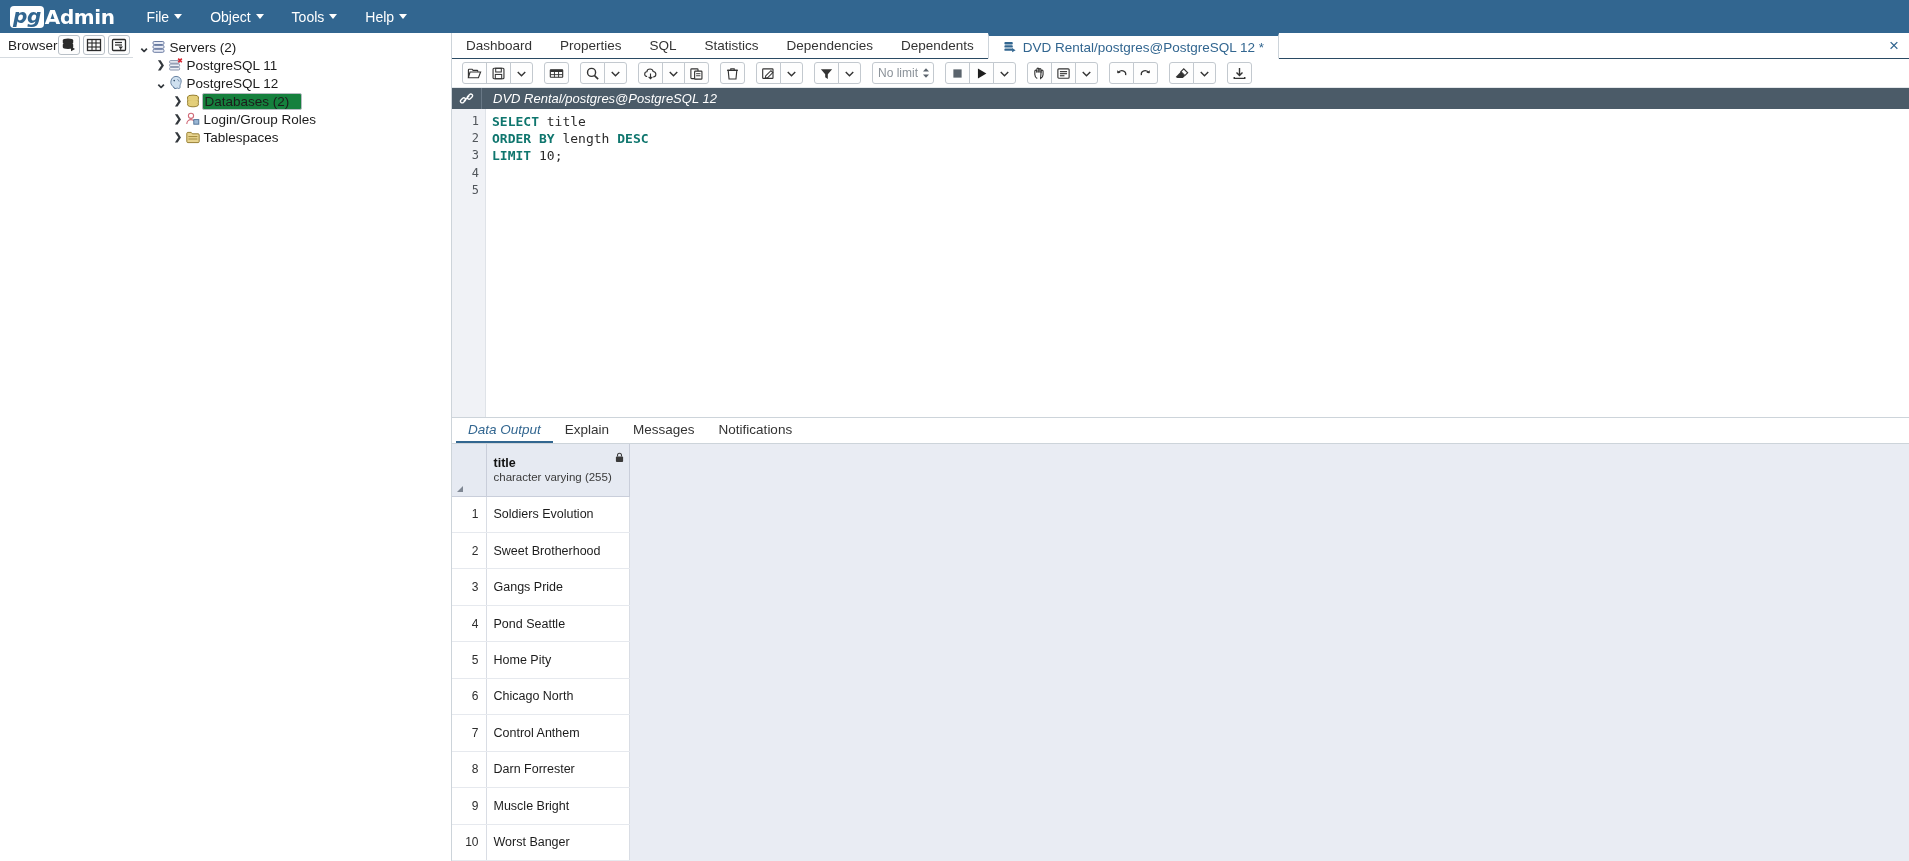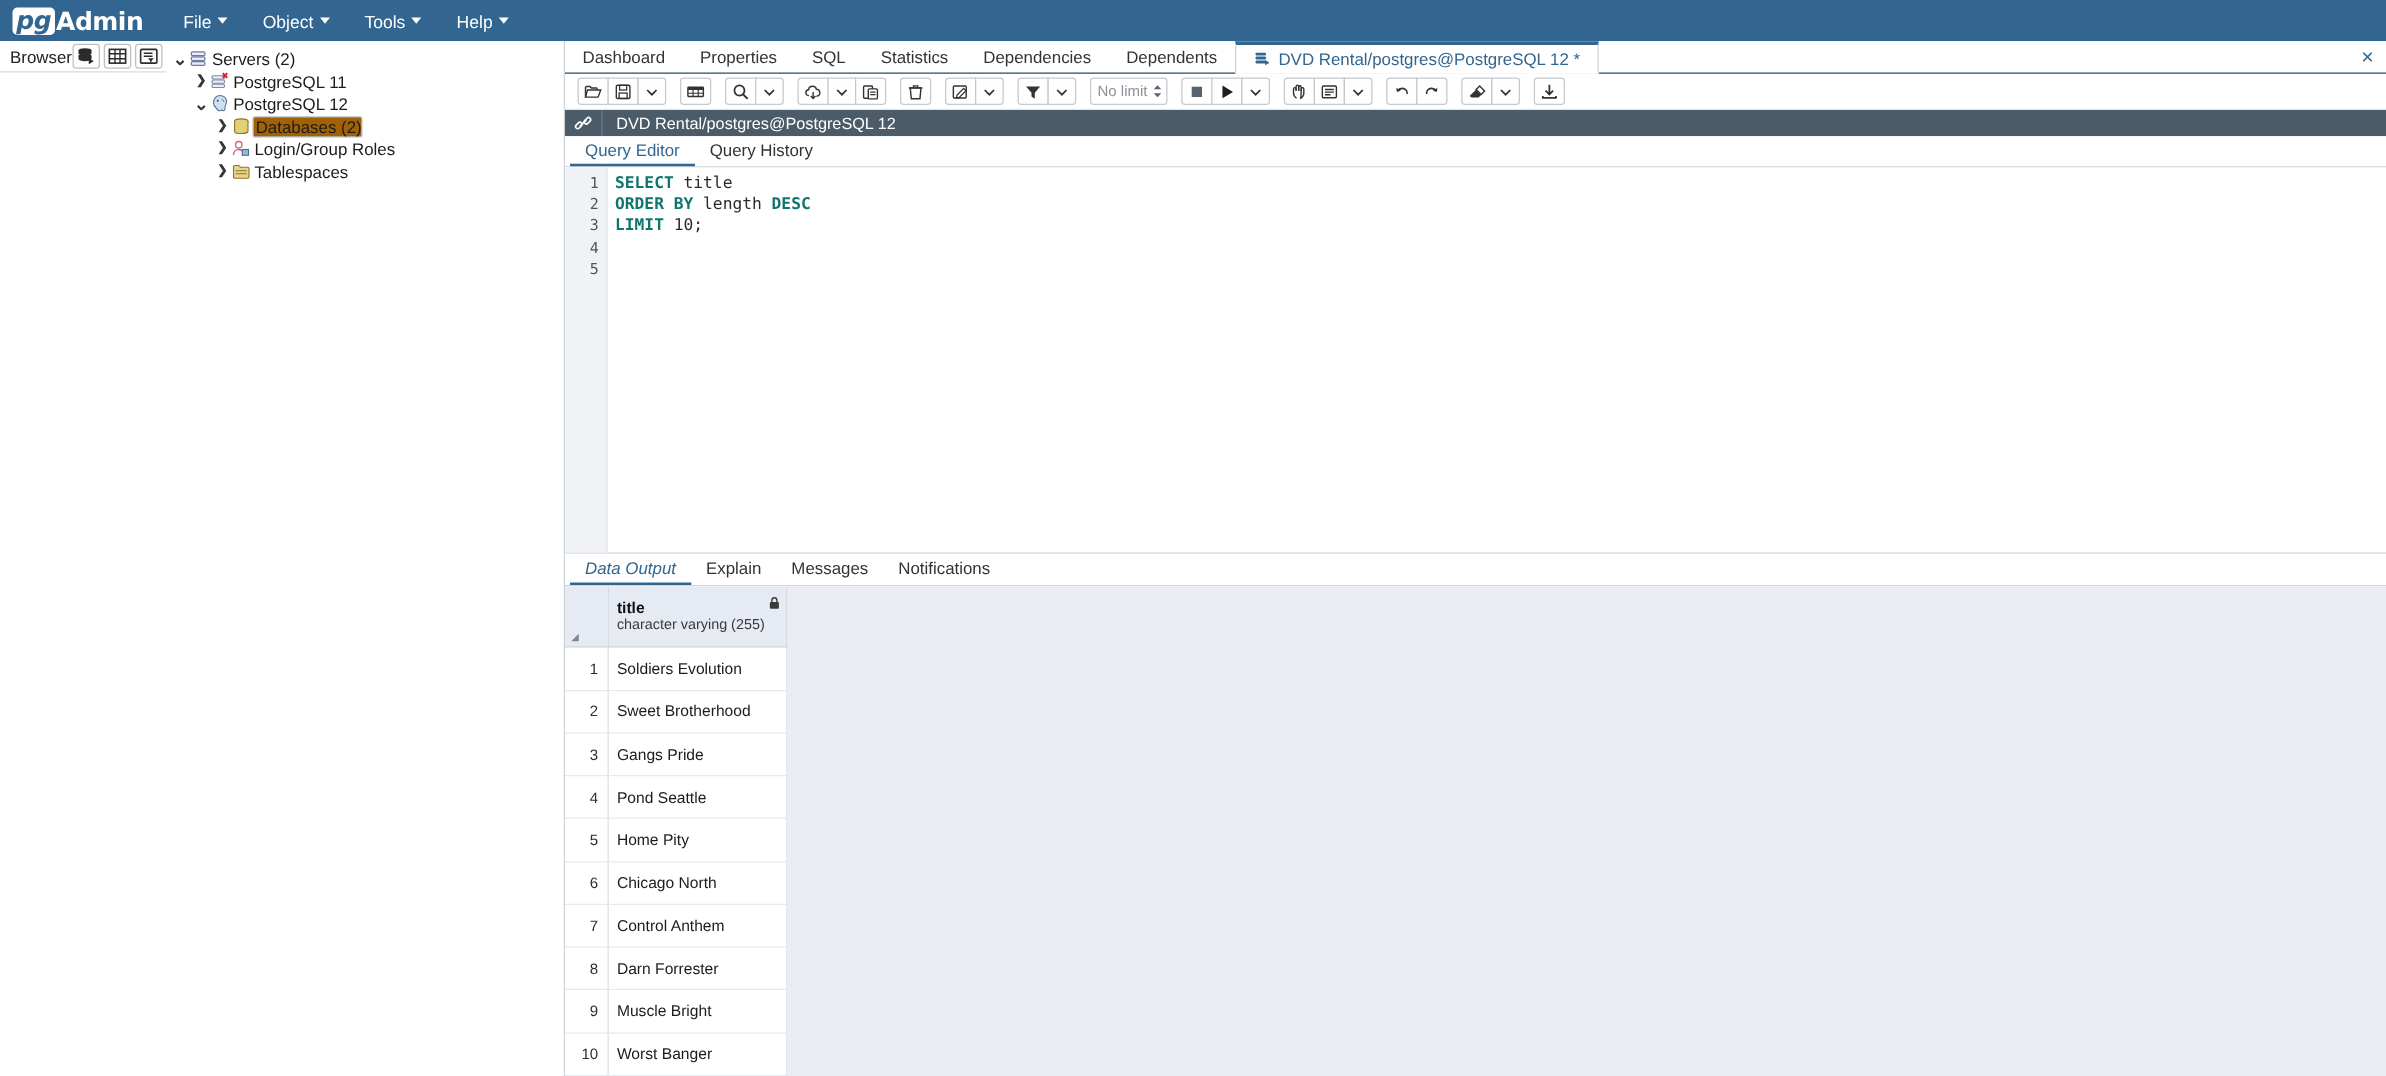--- a/index.html
+++ b/index.html
@@ -85,23 +85,23 @@
     display: flex; align-items: center;
     height: 18px; padding-left: 4px;
     cursor: pointer; white-space: nowrap;
   }
   .tw { display:inline-flex; align-items:center; justify-content:center; width:15px; height:15px; flex:none; }
   .chev { font-size: 11px; color: #33383d; line-height: 1; }
   .tree-label { margin-left: 3px; color: #1c1c1c; }
   .tree-label.selected {
     border: 1px solid #b6bcc2;
     border-radius: 2px;
-    padding: 0 0 0 2px;
+    padding: 0 12px 0 2px;
     margin-left: 1px;
-    background: #a16207;
+    background: #15803d;
   }
   .ico { width: 16px; height: 16px; flex: none; display:block; }
 
   
   #right-pane { flex: 1; display: flex; flex-direction: column; min-width: 0; }
 
   
   #obj-tabs {
     height: 26px;
     display: flex; align-items: stretch;
@@ -168,21 +168,21 @@
     background: #fff; cursor: pointer;
     margin-right: 11px;
   }
   .spin { display: flex; flex-direction: column; gap: 1px; }
 
   
   #conn-bar {
     height: 21px;
     background: #4b5b68;
     display: flex; align-items: center;
-    color: #fff; font-size: 13px;
+    color: #fff; font-size: 13px; font-style: italic;
   }
   #conn-icon {
     width: 30px; display: flex; align-items: center; justify-content: center;
     border-right: 1px solid #697886; height: 100%;
   }
   #conn-text { padding-left: 11px; }
 
   
   #ed-tabs {
     height: 25px;
@@ -661,24 +661,20 @@
       <div id="conn-icon">
         <svg width="15" height="15" viewBox="0 0 16 16">
           <path d="M5.2 10.8L10.8 5.2" stroke="#fff" stroke-width="1.5" fill="none"></path>
           <rect x="1.2" y="8.2" width="6.2" height="3.6" rx="1.8" transform="rotate(-45 4.3 10)" fill="none" stroke="#fff" stroke-width="1.4"></rect>
           <rect x="8.6" y="4.2" width="6.2" height="3.6" rx="1.8" transform="rotate(-45 11.7 6)" fill="none" stroke="#fff" stroke-width="1.4"></rect>
         </svg>
       </div>
       <div id="conn-text">DVD Rental/postgres@PostgreSQL 12</div>
     </div>
 
-    <div id="ed-tabs">
-        <div class="ed-tab active">Query Editor</div>
-        <div class="ed-tab">Query History</div>
-      </div>
 
     <div id="editor-wrap">
       <div id="gutter">
           <div class="gline">1</div>
           <div class="gline">2</div>
           <div class="gline">3</div>
           <div class="gline">4</div>
           <div class="gline">5</div>
         </div>
       <div id="code">

